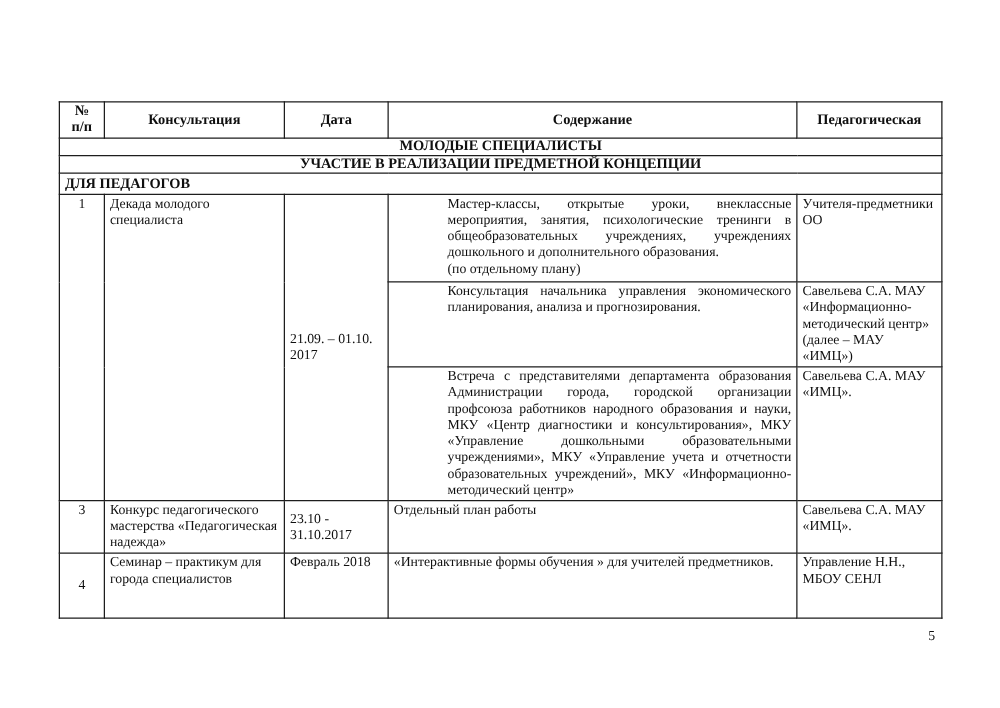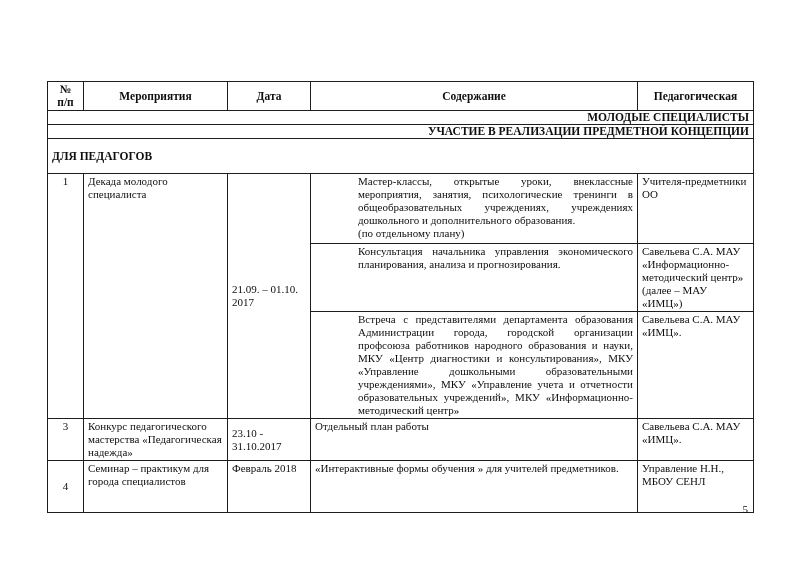--- a/index.html
+++ b/index.html
@@ -20,21 +20,21 @@
     vertical-align:top;
     font-weight:normal;
     overflow:hidden;
     word-wrap:break-word;
   }
   .plan th.colhead {
     text-align:center; vertical-align:middle; font-weight:bold;
     white-space:pre-line; font-size:11.5px;
   }
   .plan td.band {
-    text-align:right; font-weight:bold; font-size:11.5px;
+    text-align:center; font-weight:bold; font-size:11.5px;
     vertical-align:middle; padding-top:0; padding-bottom:0;
   }
   .plan td.band-left {
     text-align:left; font-weight:bold; font-size:11.5px;
     vertical-align:middle;
   }
   .plan td.num { text-align:center; }
   .plan td.num-mid { text-align:center; vertical-align:middle; }
   .plan td.date {
     text-align:left; vertical-align:middle; white-space:pre-line;
@@ -59,35 +59,35 @@
     <col style="width:144px">
     <col style="width:83px">
     <col style="width:327px">
     <col style="width:116px">
   </colgroup>
 
   <tbody>
       <tr style="height:26px">
     <th class="colhead">№
 п/п</th>
-    <th class="colhead">Мероприятия</th>
+    <th class="colhead">Консультация</th>
     <th class="colhead">Дата</th>
     <th class="colhead">Содержание</th>
     <th class="colhead">Педагогическая</th>
   </tr>
 
   <tr style="height:13px">
     <td class="band" colspan="5">МОЛОДЫЕ СПЕЦИАЛИСТЫ</td>
   </tr>
 
   <tr style="height:13px">
     <td class="band" colspan="5">УЧАСТИЕ В РЕАЛИЗАЦИИ ПРЕДМЕТНОЙ КОНЦЕПЦИИ</td>
   </tr>
 
-  <tr style="height:35px">
+  <tr style="height:17px">
     <td class="band-left" colspan="5">ДЛЯ ПЕДАГОГОВ</td>
   </tr>
 
   <tr style="height:70px">
     <td class="num" rowspan="3">1</td>
     <td rowspan="3">Декада молодого специалиста</td>
     <td class="date" rowspan="3">21.09. – 01.10.
 2017</td>
     <td class="content-just">Мастер-классы, открытые уроки, внеклассные мероприятия, занятия, психологические тренинги в общеобразовательных учреждениях, учреждениях дошкольного и дополнительного образования.
 (по отдельному плану)</td>

